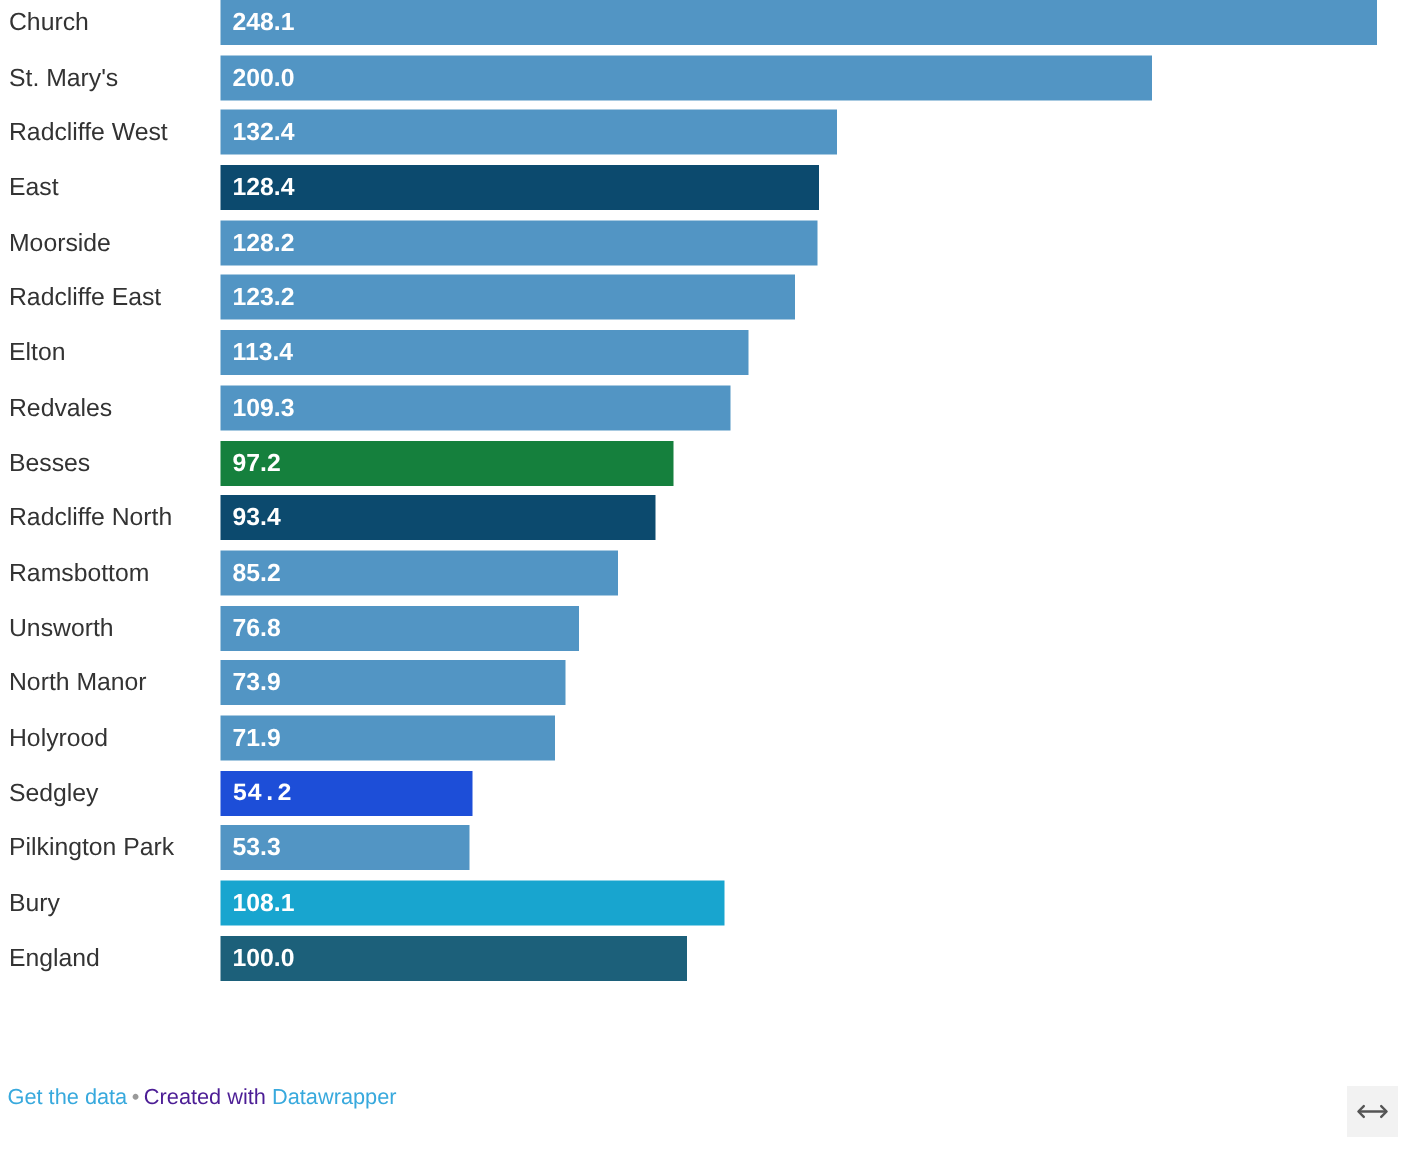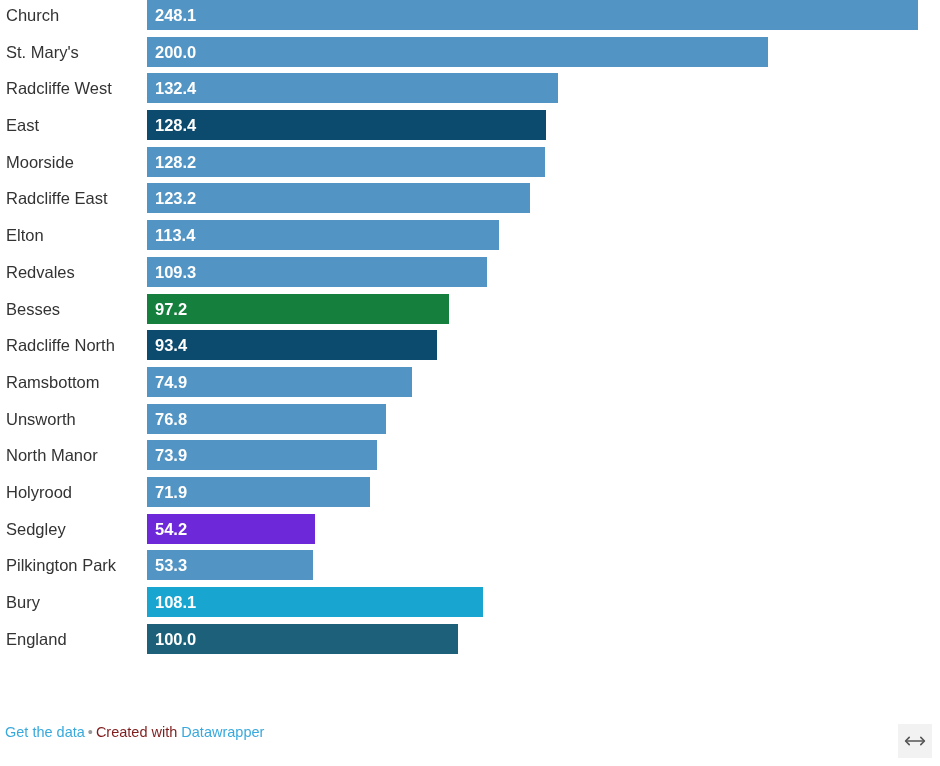--- a/index.html
+++ b/index.html
@@ -88,21 +88,21 @@
     color: #3bp;
     color: #38a9dd;
     text-decoration: none;
     cursor: pointer;
   }
   #footer-text .sep {
     color: #999999;
     margin: 0 3px;
   }
   #footer-text .plain {
-    color: #7f1d1d;
+    color: #4c1d95;
   }
   #resize-handle {
     position: absolute;
     right: 8px;
     bottom: 8px;
     width: 34px;
     height: 34px;
     background: #f2f2f2;
     display: flex;
     align-items: center;
@@ -194,21 +194,21 @@
         <div class="bar-track">
           <div class="bar-fill" style="width: 290.207px; background: #0c4a6e;">
             <div class="bar-value">93.4</div>
           </div>
         </div>
       </div>
       <div class="bar-row">
         <div class="row-label">Ramsbottom</div>
         <div class="bar-track">
           <div class="bar-fill" style="width: 264.729px; background: rgb(82, 149, 196);">
-            <div class="bar-value">74.9</div>
+            <div class="bar-value">85.2</div>
           </div>
         </div>
       </div>
       <div class="bar-row">
         <div class="row-label">Unsworth</div>
         <div class="bar-track">
           <div class="bar-fill" style="width: 238.629px; background: rgb(82, 149, 196);">
             <div class="bar-value">76.8</div>
           </div>
         </div>
@@ -225,21 +225,21 @@
         <div class="row-label">Holyrood</div>
         <div class="bar-track">
           <div class="bar-fill" style="width: 223.404px; background: rgb(82, 149, 196);">
             <div class="bar-value">71.9</div>
           </div>
         </div>
       </div>
       <div class="bar-row">
         <div class="row-label">Sedgley</div>
         <div class="bar-track">
-          <div class="bar-fill" style="width: 168.407px; background: #6d28d9;">
+          <div class="bar-fill" style="width: 168.407px; background: #1d4ed8; font-family: Liberation Mono, monospace;">
             <div class="bar-value">54.2</div>
           </div>
         </div>
       </div>
       <div class="bar-row">
         <div class="row-label">Pilkington Park</div>
         <div class="bar-track">
           <div class="bar-fill" style="width: 165.611px; background: rgb(82, 149, 196);">
             <div class="bar-value">53.3</div>
           </div>

